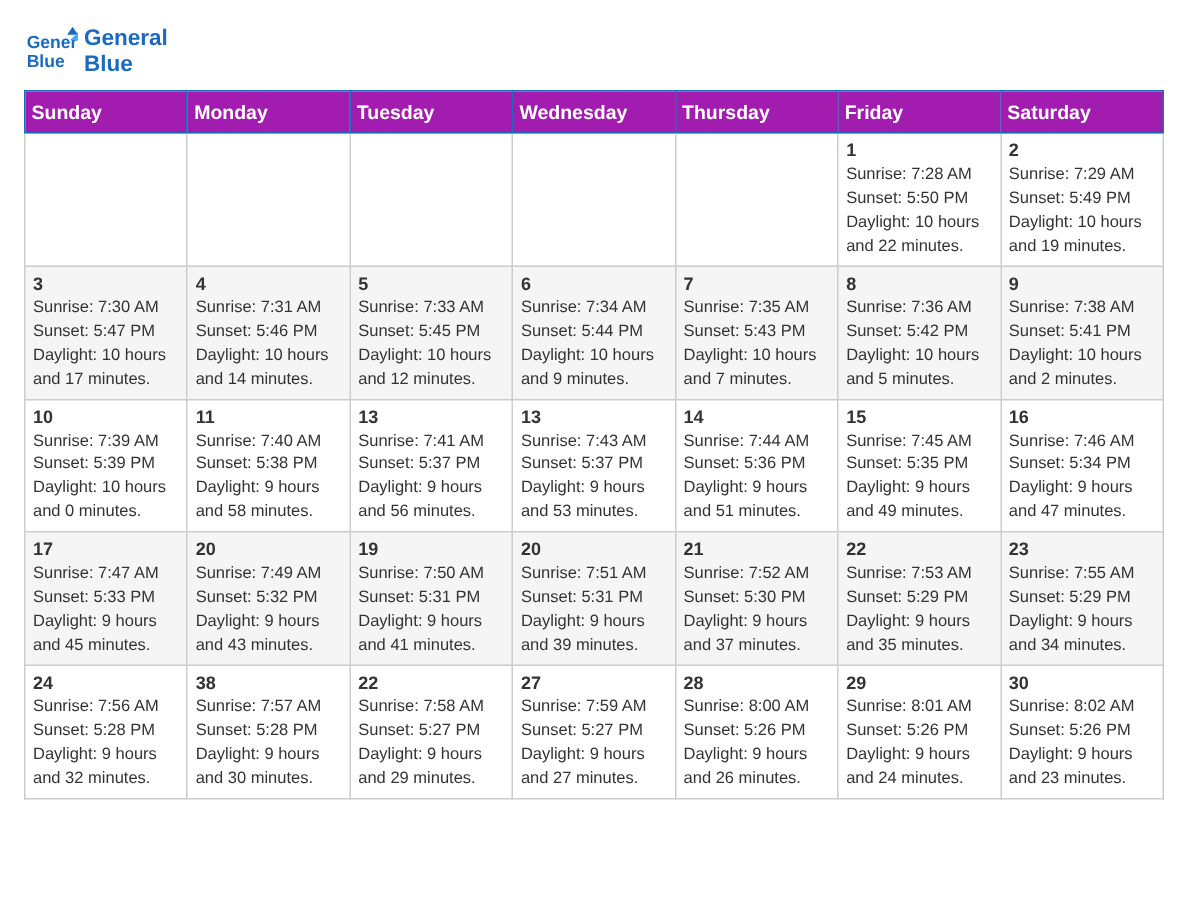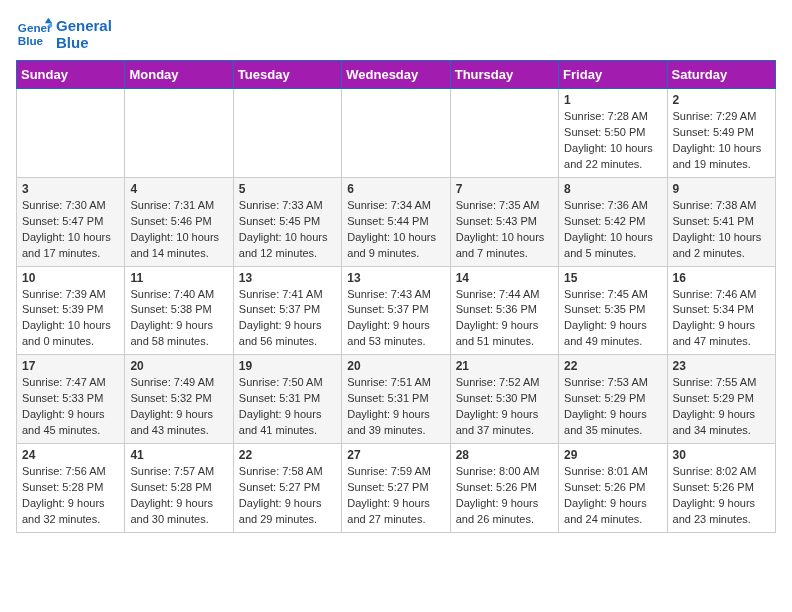--- a/index.html
+++ b/index.html
@@ -210,21 +210,21 @@
           <div class="day-num">23</div>
           <div class="day-info">Sunrise: 7:55 AM<br>Sunset: 5:29 PM<br>Daylight: 9 hours<br>and 34 minutes.</div>
         </td>
       </tr>
       <tr>
         <td>
           <div class="day-num">24</div>
           <div class="day-info">Sunrise: 7:56 AM<br>Sunset: 5:28 PM<br>Daylight: 9 hours<br>and 32 minutes.</div>
         </td>
         <td>
-          <div class="day-num">41</div>
+          <div class="day-num">38</div>
           <div class="day-info">Sunrise: 7:57 AM<br>Sunset: 5:28 PM<br>Daylight: 9 hours<br>and 30 minutes.</div>
         </td>
         <td>
           <div class="day-num">22</div>
           <div class="day-info">Sunrise: 7:58 AM<br>Sunset: 5:27 PM<br>Daylight: 9 hours<br>and 29 minutes.</div>
         </td>
         <td>
           <div class="day-num">27</div>
           <div class="day-info">Sunrise: 7:59 AM<br>Sunset: 5:27 PM<br>Daylight: 9 hours<br>and 27 minutes.</div>
         </td>

